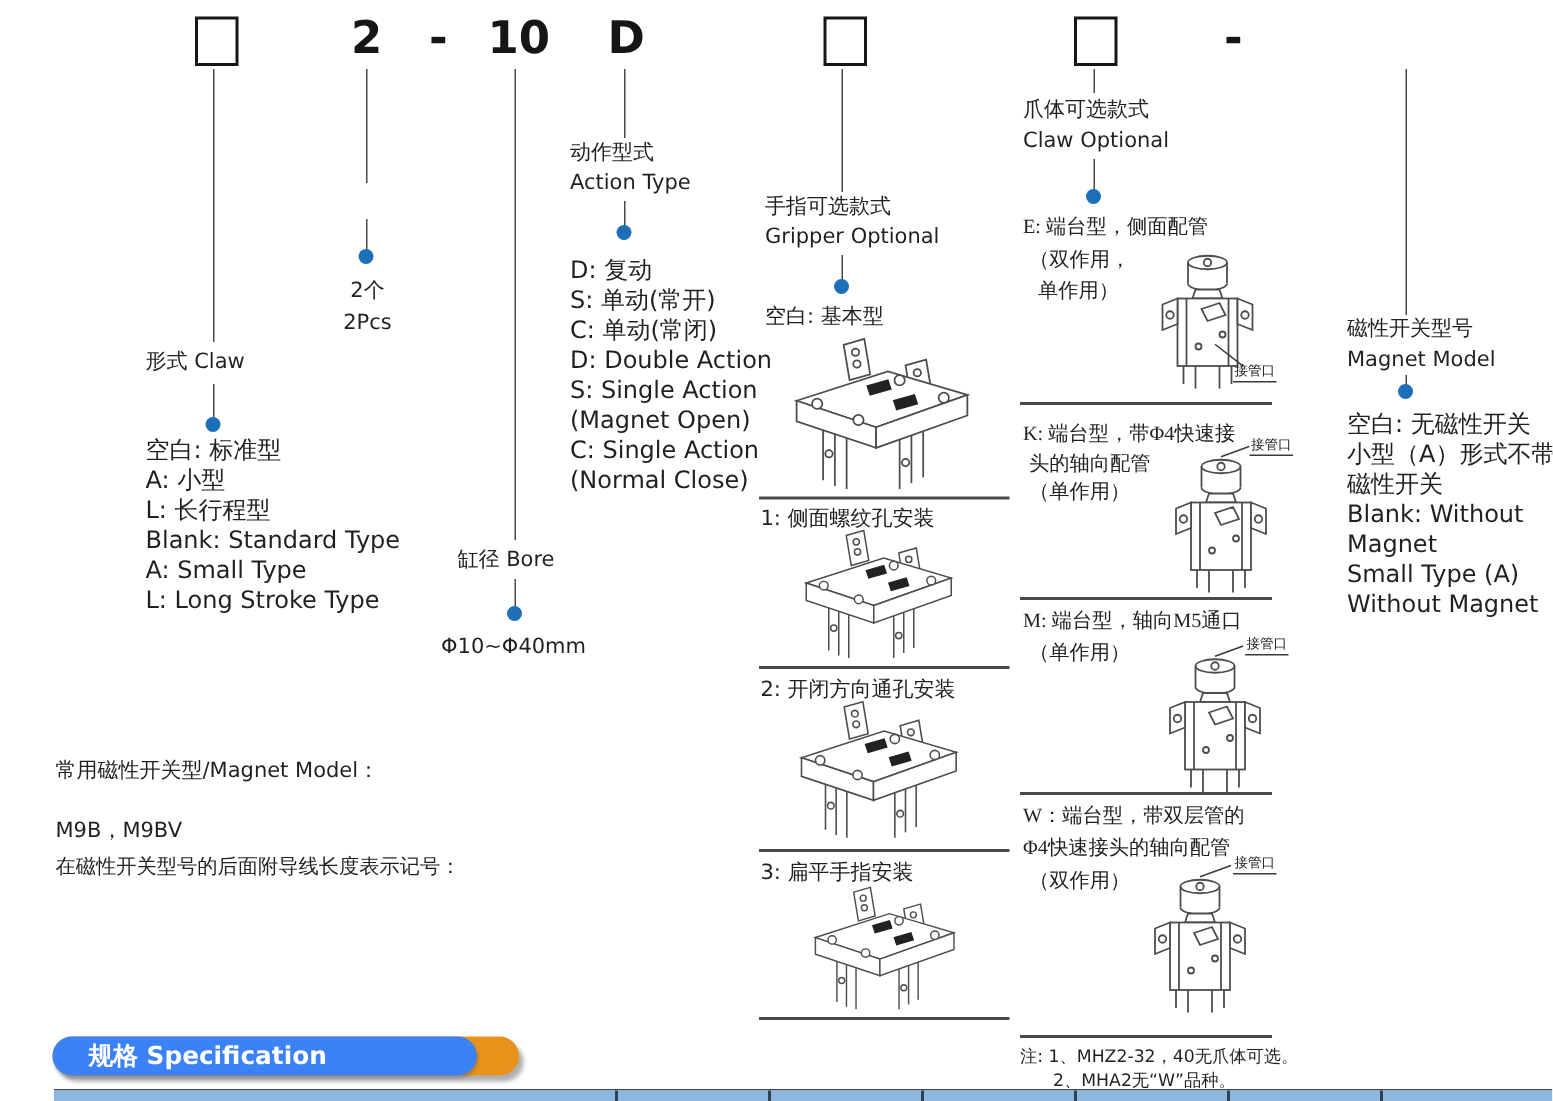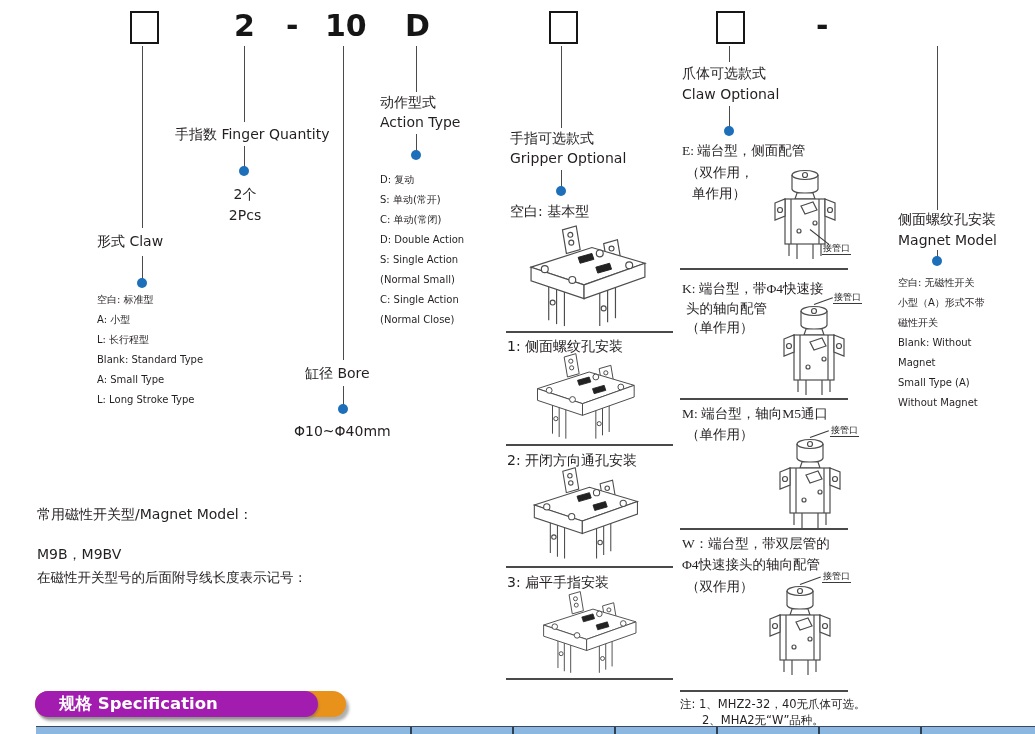--- a/index.html
+++ b/index.html
@@ -4,31 +4,31 @@
 <style>
   html,body{margin:0;padding:0;background:#fff;}
   .page{position:relative;width:1035px;height:734px;background:#ffffff;overflow:hidden;
         font-family:"DejaVu Sans","Liberation Sans",sans-serif;color:#231f20;}
   .code-text{position:absolute;top:8px;font-size:30px;font-weight:bold;color:#161616;white-space:nowrap;}
   .code-box{position:absolute;top:11px;width:25px;height:29px;border:2.5px solid #161616;background:#fff;}
   .vline{position:absolute;width:1px;background:#4a4a4a;}
   .dot{position:absolute;width:10px;height:10px;border-radius:50%;background:#1c6fb8;}
   .zh{position:absolute;font-size:14px;line-height:20px;white-space:nowrap;}
   .zh-sm{position:absolute;font-size:13.5px;line-height:20px;white-space:nowrap;font-family:Liberation Serif, serif;}
-  .list{position:absolute;font-size:10px;line-height:20px;white-space:nowrap;}
+  .list{position:absolute;font-size:16px;line-height:20px;white-space:nowrap;}
   .divider{position:absolute;height:2px;background:#4a4a4a;}
   .port-label{position:absolute;font-size:9px;line-height:10px;border-bottom:1px solid #3a3a3a;
               padding:0 1px 1px 1px;white-space:nowrap;color:#222;}
   .leader{position:absolute;height:1px;background:#3a3a3a;transform-origin:left center;}
   .note{position:absolute;font-size:11.5px;line-height:16px;white-space:nowrap;}
   .fig{position:absolute;}
   .fig svg{display:block;}
   .banner-orange{position:absolute;left:35px;top:691px;width:311px;height:26px;background:#e8921c;
                  border-radius:13px;box-shadow:3px 4px 3px rgba(110,110,110,0.55);}
-  .banner-blue{position:absolute;left:35px;top:691px;width:283px;height:26px;background:#a21caf;
+  .banner-blue{position:absolute;left:35px;top:691px;width:283px;height:26px;background:#3b82f6;
                border-radius:13px;color:#ffffff;font-size:16.5px;font-weight:bold;line-height:25px;
                padding-left:24px;box-sizing:border-box;box-shadow:1px 2px 2px rgba(90,90,90,0.35);}
   .spec-bar{position:absolute;left:36px;top:726px;width:999px;height:9px;display:flex;
             border-top:1px solid #3a4a5a;border-bottom:1px solid #3a4a5a;box-sizing:border-box;}
   .spec-cell{height:100%;background:#8cb7e0;box-sizing:border-box;}
   .spec-cell + .spec-cell{border-left:2px solid #2e4154;}
   .line-art{stroke:#4d4d4d;stroke-width:1.2;fill:#ffffff;}
   .line-art-dark{stroke:#222;fill:#222;}
 </style>
 </head>
@@ -128,36 +128,35 @@
   <div class="zh" style="left:97px;top:231px">形式 Claw</div>
   <div class="list" style="left:97px;top:290px">
     <div>空白: 标准型</div>
     <div>A: 小型</div>
     <div>L: 长行程型</div>
     <div>Blank: Standard Type</div>
     <div>A: Small Type</div>
     <div>L: Long Stroke Type</div>
   </div>
 
-  <div class="zh" style="left:175px;top:124px">手指数 Finger Quantity</div>
   <div class="zh" style="left:215px;top:184px;width:60px;text-align:center">2个</div>
   <div class="zh" style="left:215px;top:205px;width:60px;text-align:center">2Pcs</div>
 
   <div class="zh" style="left:305px;top:363px">缸径 Bore</div>
   <div class="zh" style="left:294px;top:421px">Φ10~Φ40mm</div>
 
   <div class="zh" style="left:380px;top:92px">动作型式</div>
   <div class="zh" style="left:380px;top:112px">Action Type</div>
   <div class="list" style="left:380px;top:170px">
     <div>D: 复动</div>
     <div>S: 单动(常开)</div>
     <div>C: 单动(常闭)</div>
     <div>D: Double Action</div>
     <div>S: Single Action</div>
-    <div>(Normal Small)</div>
+    <div>(Magnet Open)</div>
     <div>C: Single Action</div>
     <div>(Normal Close)</div>
   </div>
 
   <div class="zh" style="left:510px;top:128px">手指可选款式</div>
   <div class="zh" style="left:510px;top:148px">Gripper Optional</div>
   <div class="zh" style="left:510px;top:201px">空白: 基本型</div>
 
   <div class="fig" style="left:522px;top:224px">
     <svg width="130" height="106" viewBox="0 0 130 108">
@@ -233,21 +232,21 @@
         <use href="#claw-fig"></use>
       </svg>
   </div>
   <div class="leader" style="left:800px;top:584px;width:22px;transform:rotate(-20deg)"></div>
   <div class="port-label" style="left:822px;top:571px">接管口</div>
   <div class="divider" style="left:680px;top:690px;width:168px"></div>
 
   <div class="note" style="left:680px;top:696px">注: 1、MHZ2-32，40无爪体可选。</div>
   <div class="note" style="left:702px;top:712px">2、MHA2无“W”品种。</div>
 
-  <div class="zh" style="left:898px;top:209px">侧面螺纹孔安装</div>
+  <div class="zh" style="left:898px;top:209px">磁性开关型号</div>
   <div class="zh" style="left:898px;top:230px">Magnet Model</div>
   <div class="list" style="left:898px;top:273px">
     <div>空白: 无磁性开关</div>
     <div>小型（A）形式不带</div>
     <div>磁性开关</div>
     <div>Blank: Without</div>
     <div>Magnet</div>
     <div>Small Type (A)</div>
     <div>Without Magnet</div>
   </div>

